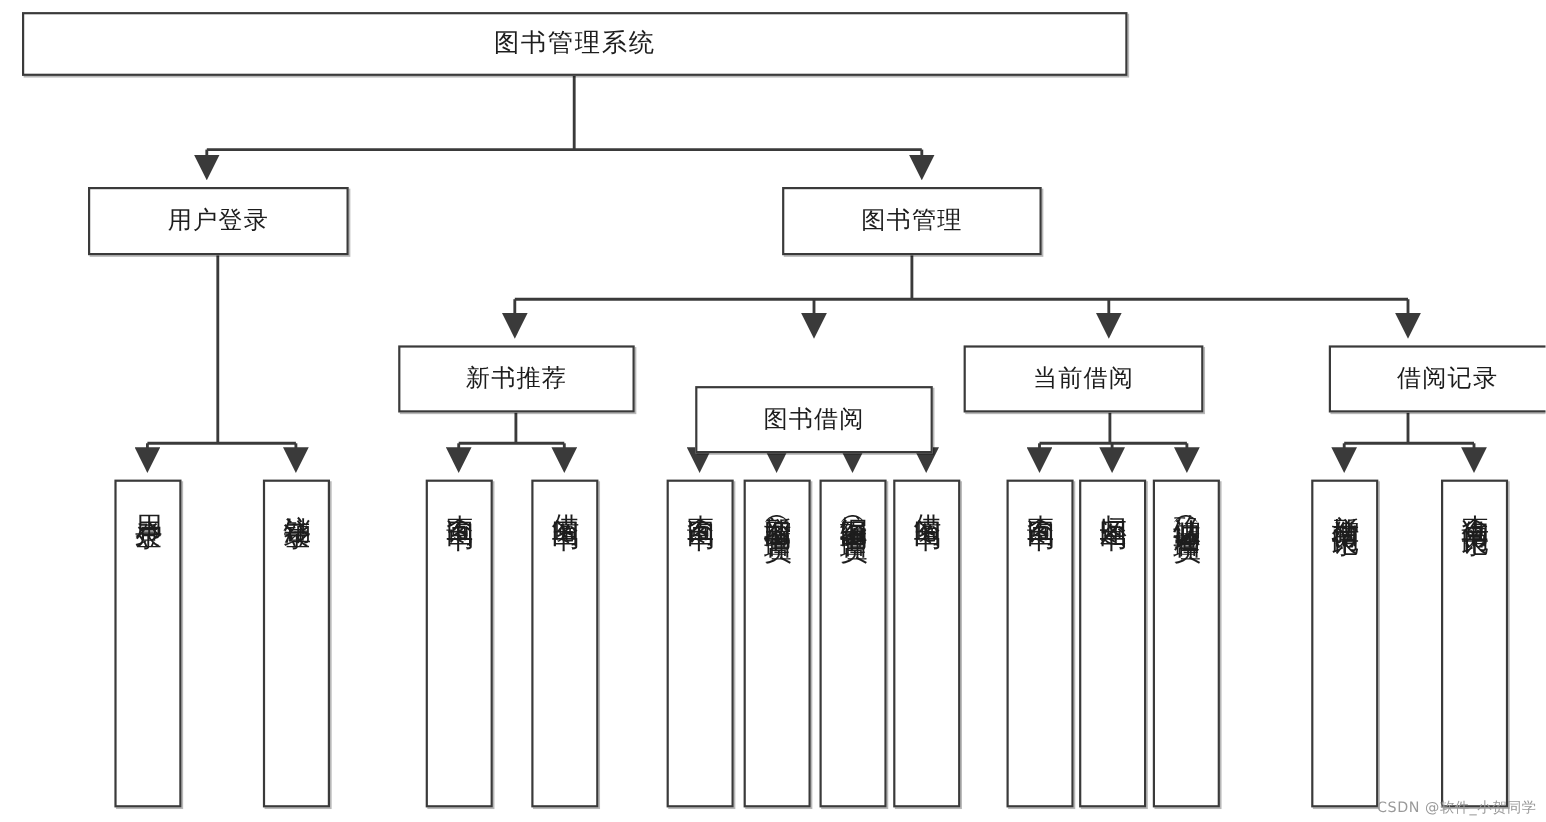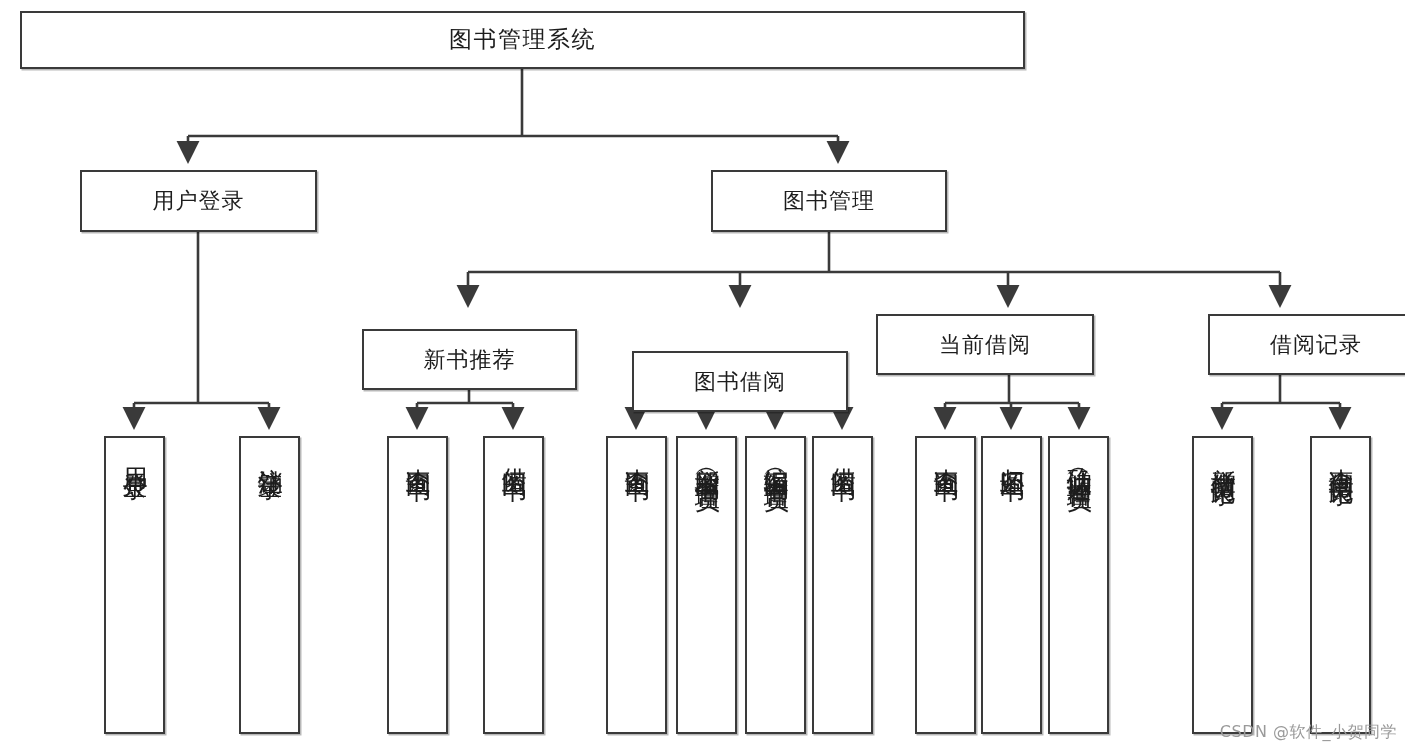--- a/index.html
+++ b/index.html
@@ -41,21 +41,21 @@
     text-orientation:upright;
     font-size:25px;
     line-height:1.05;
     letter-spacing:3px;
     white-space:normal;
     height:auto;
   }
   .watermark{
     position:absolute;
     right:8px;bottom:4px;
-    font-size:16px;
+    font-size:13px;
     color:#9a9a9a;
     letter-spacing:0.5px;
     z-index:5;
     font-family:"DejaVu Sans","Liberation Sans",sans-serif;
     white-space:nowrap;
   }
 </style>
 </head>
 <body>
 
@@ -115,21 +115,21 @@
     <span class="lbl">图书管理系统</span>
   </div>
 
   <div class="node h-node" style="left:80px;top:170px;width:237px;height:62px;">
     <span class="lbl">用户登录</span>
   </div>
   <div class="node h-node" style="left:711px;top:170px;width:236px;height:62px;align-items:center;">
     <span class="lbl">图书管理</span>
   </div>
 
-  <div class="node h-node" style="left:362px;top:329px;width:215px;height:61px;">
+  <div class="node h-node" style="left:362px;top:314px;width:215px;height:61px;">
     <span class="lbl">新书推荐</span>
   </div>
   <div class="node h-node" style="left:632px;top:314px;width:216px;height:61px;margin-top:37px;">
     <span class="lbl">图书借阅</span>
   </div>
   <div class="node h-node" style="left:876px;top:314px;width:218px;height:61px;">
     <span class="lbl">当前借阅</span>
   </div>
   <div class="node h-node" style="left:1208px;top:314px;width:216px;height:61px;">
     <span class="lbl">借阅记录</span>

